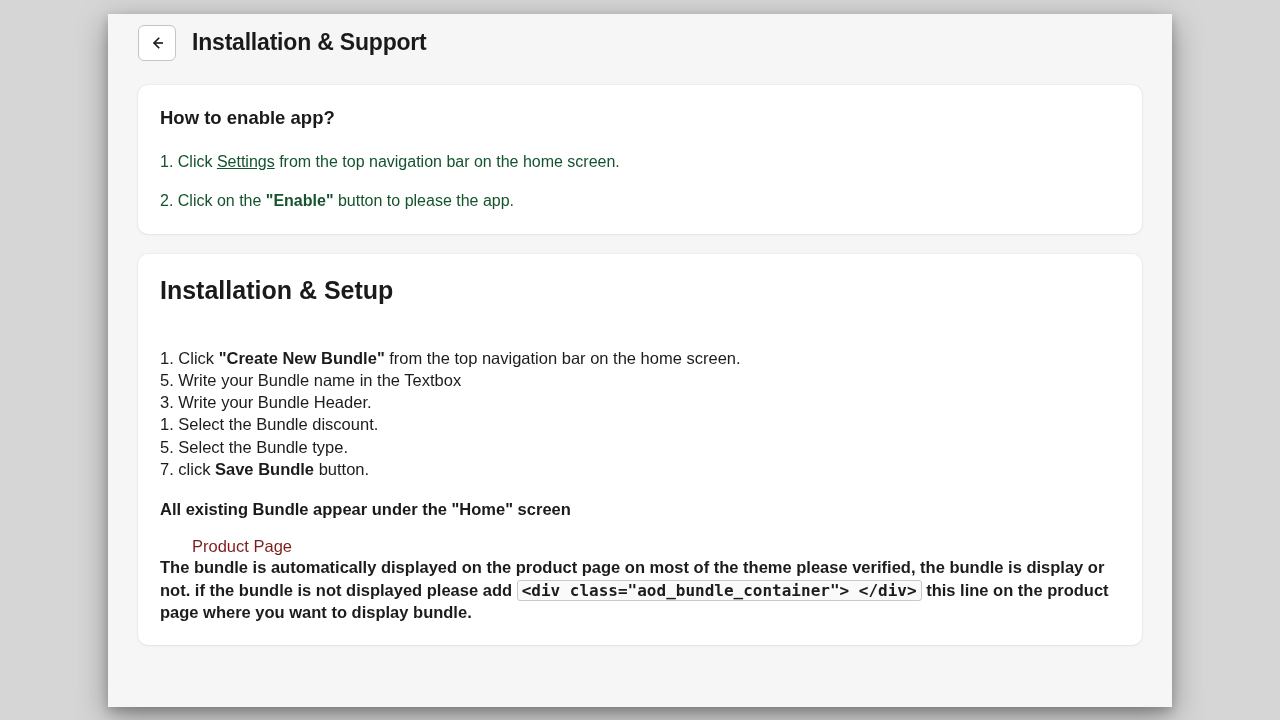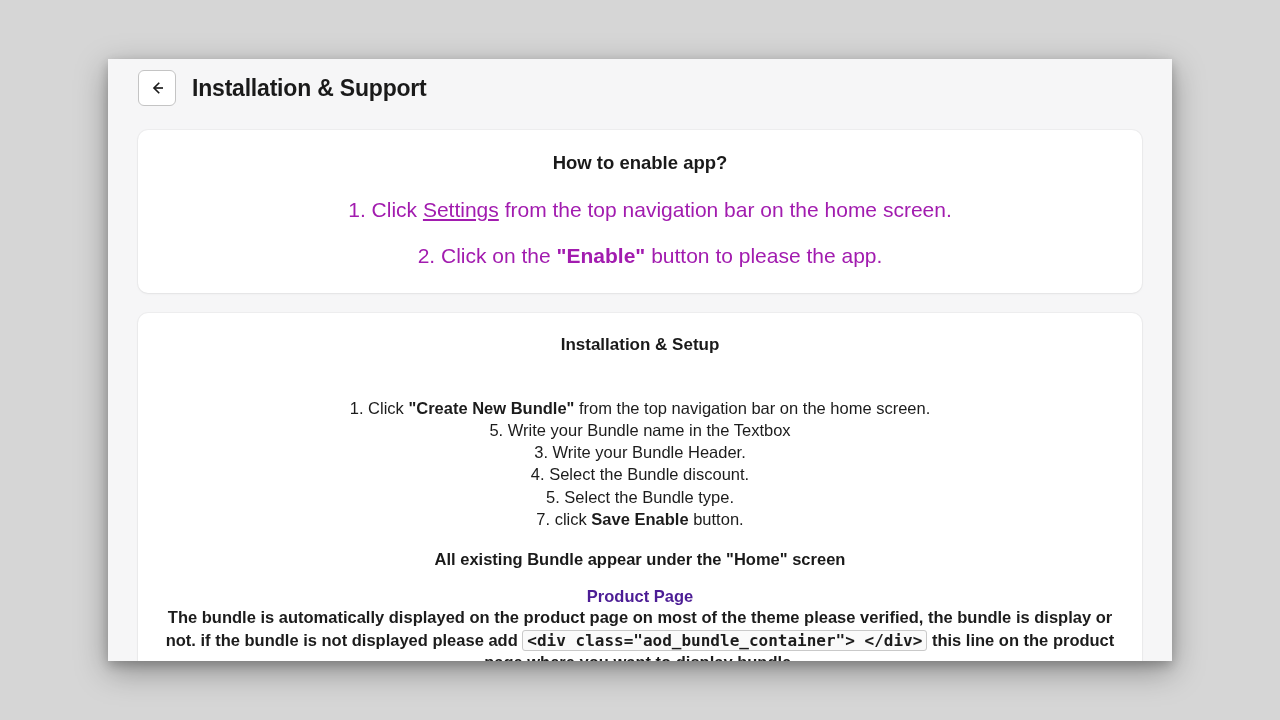--- a/index.html
+++ b/index.html
@@ -12,21 +12,21 @@
       background: #d6d6d6;
       width: 1280px;
       height: 720px;
       overflow: hidden;
       display: flex;
       align-items: center;
       justify-content: center;
     }
     .window {
       width: 1064px;
-      height: 602px;
+      height: 693px;
       background: #f6f6f7;
       box-shadow: 0 10px 30px rgba(0,0,0,0.35), 0 4px 10px rgba(0,0,0,0.2);
       overflow: hidden;
       position: relative;
     }
     .header {
       display: flex;
       align-items: center;
       padding: 11px 30px 8px 30px;
       gap: 16px;
@@ -57,42 +57,40 @@
     }
     .content {
       padding: 0 30px 30px 30px;
     }
     .card {
       background: #ffffff;
       border-radius: 10px;
       padding: 22px 22px 22px 22px;
       margin-top: 16px;
       box-shadow: 0 0 0 1px rgba(0,0,0,0.03), 0 1px 3px rgba(0,0,0,0.05);
-      text-align: center;
     }
     .card + .card {
       margin-top: 20px;
     }
     .card-heading {
       font-size: 18.5px;
       font-weight: 700;
       color: #1a1a1a;
       margin-bottom: 22px;
     }
     .card2-heading {
-      font-size: 17px;
+      font-size: 25px;
       font-weight: 700;
       color: #1a1a1a;
       margin-bottom: 42px;
     }
     .step-line {
-      font-size: 21px;
-      color: #a21caf;
+      font-size: 16px;
+      color: #14532d;
       line-height: 1.35;
-      margin-left: 20px;
     }
     .step-line + .step-line {
       margin-top: 18px;
     }
     .tight-list .list-line {
       font-size: 16.5px;
       color: #1c1c1c;
       line-height: 1.35;
       margin-bottom: 0;
     }
@@ -102,24 +100,25 @@
     .underline {
       text-decoration: underline;
     }
     .note-heading {
       font-weight: 700;
       font-size: 16.5px;
       color: #1a1a1a;
       margin-top: 20px;
     }
     .sub-heading {
-      font-weight: 700;
+      font-weight: 400;
       font-size: 16.5px;
-      color: #4c1d95;
+      color: #7f1d1d;
       margin-top: 18px;
+      margin-left: 32px;
     }
     .body-text {
       font-size: 16.5px;
       color: #1c1c1c;
       line-height: 1.35;
       font-weight: bold;
     }
     code.inline {
       font-family: ui-monospace, SFMono-Regular, Menlo, Consolas, monospace;
       font-size: 16px;
@@ -158,24 +157,24 @@
 
     <div class="card">
       <div class="card2-heading">Installation &amp; Setup</div>
 
       <div class="tight-list">
         <div class="list-line">
           <span>1. Click </span><span class="strong">"Create New Bundle"</span><span> from the top navigation bar on the home screen.</span>
         </div>
         <div class="list-line">5. Write your Bundle name in the Textbox</div>
         <div class="list-line">3. Write your Bundle Header.</div>
-        <div class="list-line">4. Select the Bundle discount.</div>
+        <div class="list-line">1. Select the Bundle discount.</div>
         <div class="list-line">5. Select the Bundle type.</div>
         <div class="list-line">
-          <span>7. click </span><span class="strong">Save Enable</span><span> button.</span>
+          <span>7. click </span><span class="strong">Save Bundle</span><span> button.</span>
         </div>
       </div>
 
       <div class="note-heading">All existing Bundle appear under the "Home" screen</div>
 
       <div class="sub-heading">Product Page</div>
       <div class="body-text">
         <span>The bundle is automatically displayed on the product page on most of the theme please verified, the bundle is display or not. if the bundle is not displayed please add </span><code class="inline">&lt;div class="aod_bundle_container"&gt; &lt;/div&gt;</code><span> this line on the product page where you want to display bundle.</span>
       </div>
     </div>

